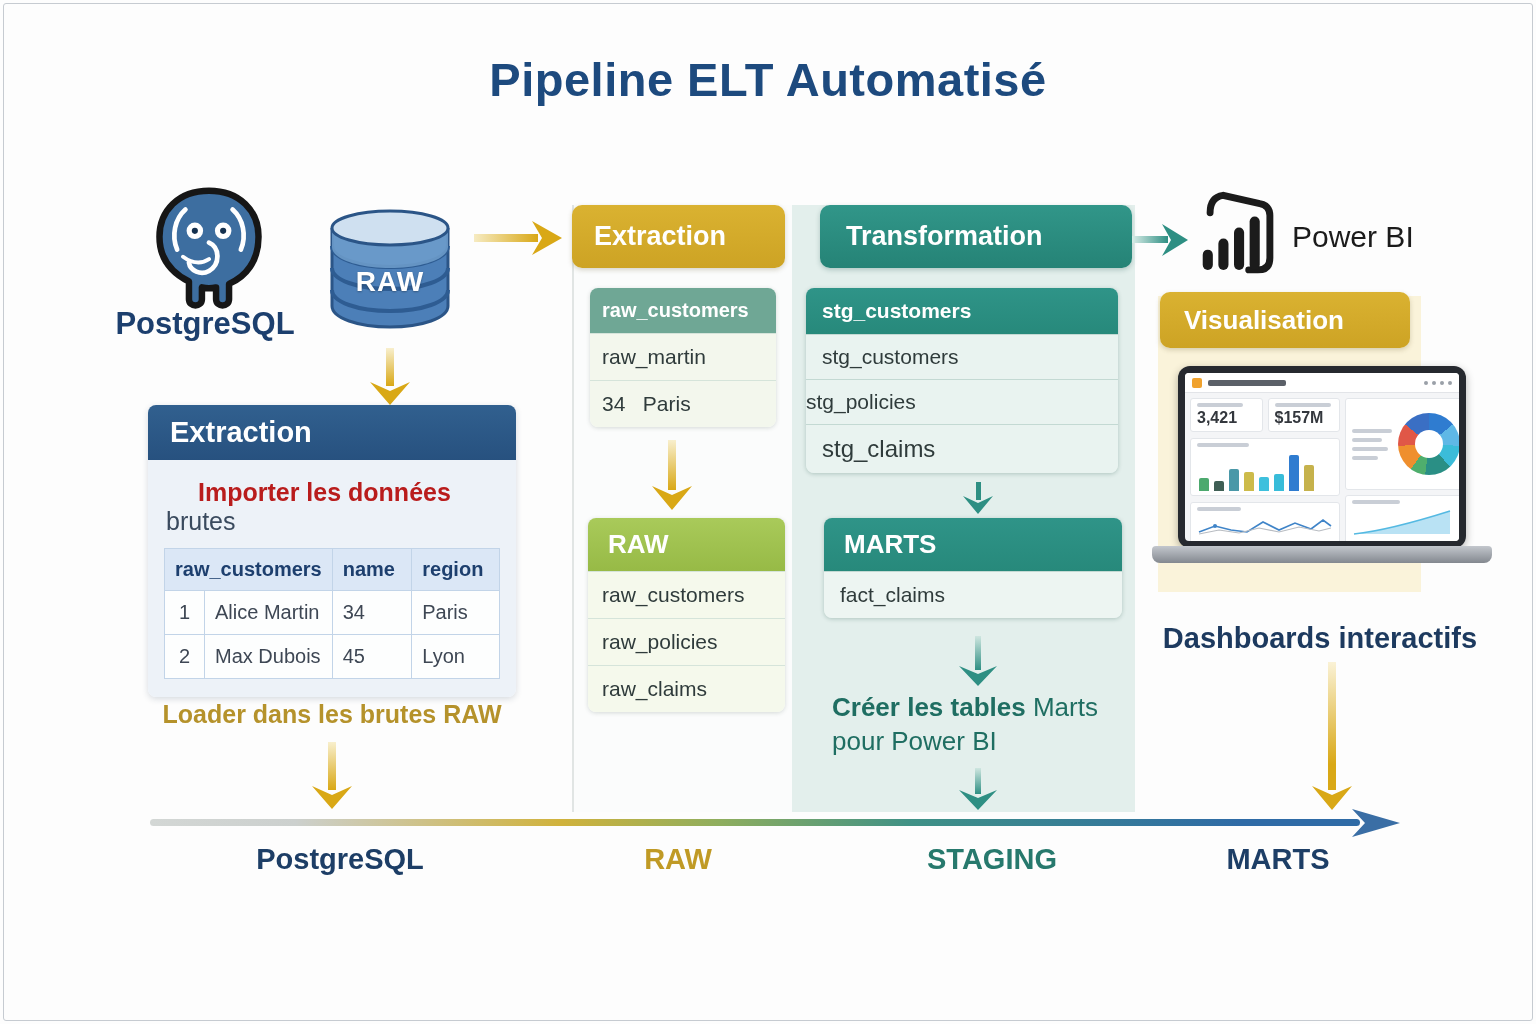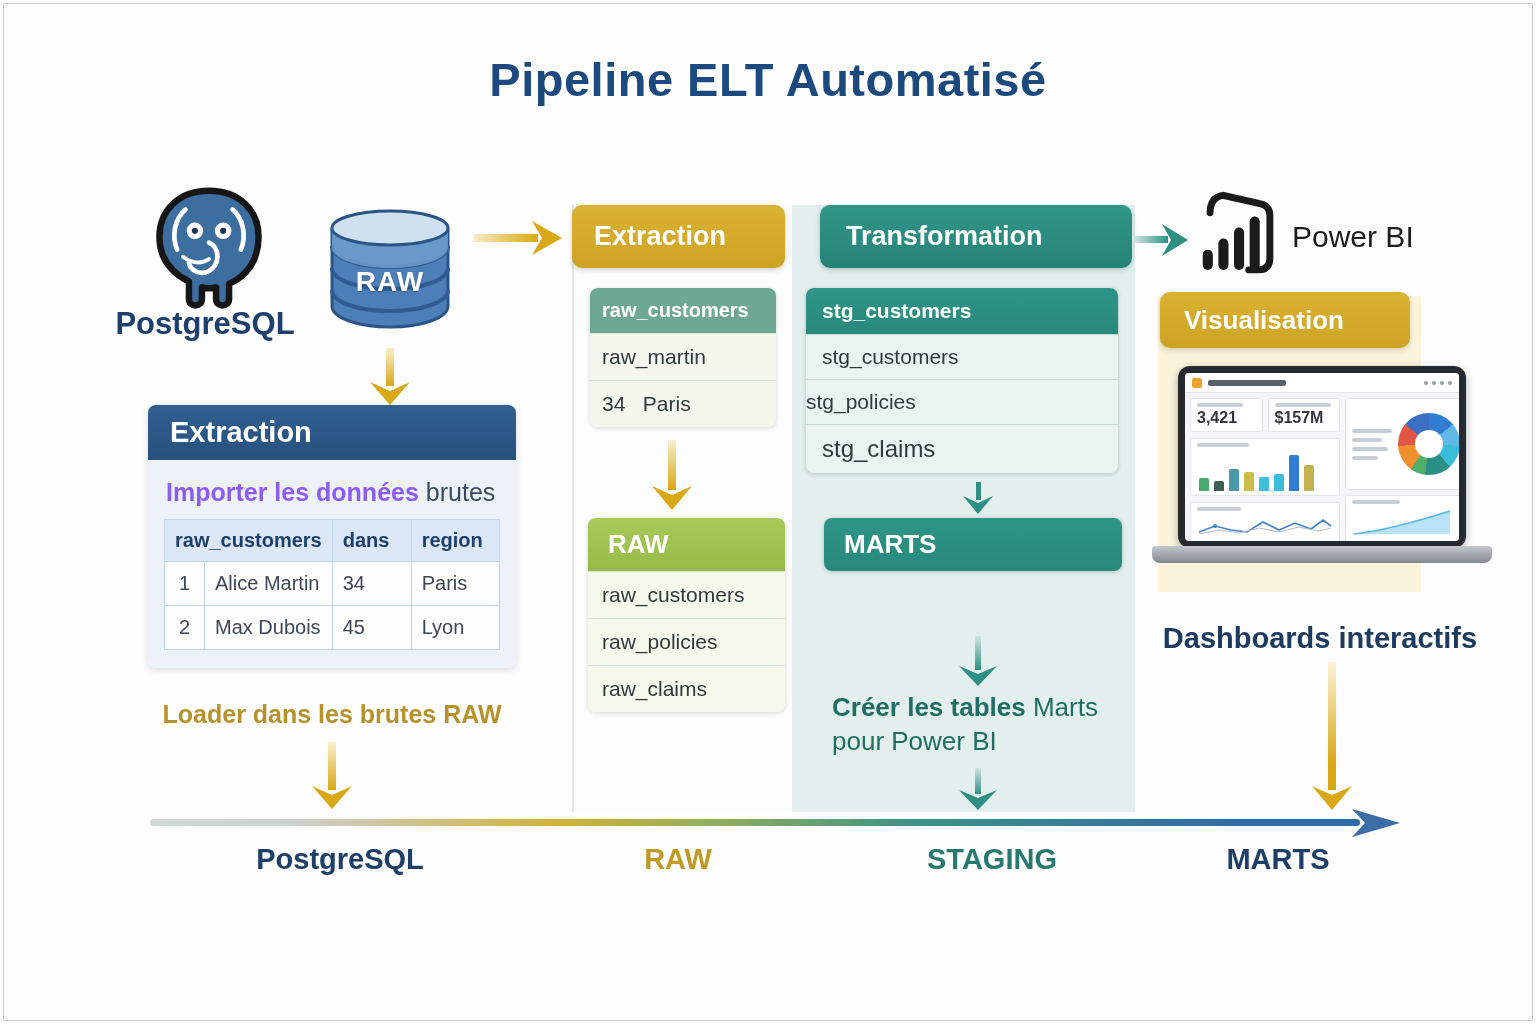--- a/index.html
+++ b/index.html
@@ -18,21 +18,21 @@
   .cyl-text { position:absolute; left:322px; top:266px; width:136px; text-align:center;
               font-size:28px; font-weight:800; color:#fff; letter-spacing:1px; text-shadow:0 1px 2px rgba(0,0,0,.3); }
 
   
   .extract-card { position:absolute; left:148px; top:405px; width:368px; border-radius:8px;
                   overflow:hidden; box-shadow:0 2px 6px rgba(40,60,90,.18); }
   .extract-card .hdr { background:linear-gradient(#31608f,#27517f); color:#fff; font-size:29px;
                   font-weight:800; padding:11px 0 11px 22px; }
   .extract-card .body { background:#edf2f8; padding:14px 16px 18px 16px; }
   .desc { font-size:25px; color:#3a4a5e; margin:4px 0 12px 2px; }
-  .desc b { color:#8b5cf6; }
+  .desc b { color:#b91c1c;margin-left:32px; }
   table.mini { border-collapse:collapse; width:100%; background:#fff; font-size:20px; }
   table.mini th { background:#dbe7f6; color:#1d3f6e; font-weight:700; text-align:left; padding:9px 10px; }
   table.mini td { color:#3e4754; padding:10px 10px; background:#fdfefe; }
   table.mini th, table.mini td { border:1px solid #c2d4e8; }
   .loader-caption { position:absolute; left:120px; top:700px; width:424px; text-align:center;
                     font-size:25px; font-weight:600; color:#b5922b; }
 
   
   .panel-raw   { position:absolute; left:572px; top:205px; width:220px; height:607px;
                  background:#fbfcfc; border-left:2px solid #e1e5e4; }
@@ -144,21 +144,21 @@
   </svg>
 
   <div class="extract-card">
     <div class="hdr">Extraction</div>
     <div class="body">
       <div class="desc"><b>Importer les données</b><span> brutes</span></div>
       <table class="mini">
         <tbody>
             <tr>
           <th colspan="2">raw_customers</th>
-          <th style="width:82px">dans</th>
+          <th style="width:82px">name</th>
           <th style="width:90px">region</th>
         </tr>
         <tr>
           <td style="width:40px;text-align:center">1</td>
           <td>Alice Martin</td>
           <td>34</td>
           <td>Paris</td>
         </tr>
         <tr>
           <td style="text-align:center">2</td>
@@ -235,20 +235,21 @@
     <div class="crow" style="background:#e9f3f0;padding:10px 16px;font-size:24px;border-color:#c3d9d3">stg_claims</div>
   </div>
 
   <svg class="arrow" style="left:960px;top:482px" width="36" height="34">
     <rect x="16" y="0" width="5" height="18" fill="#2e8f83"></rect>
     <polygon points="3,14 18,32 33,14 18,21" fill="#2e8f83"></polygon>
   </svg>
 
   <div class="card" style="left:824px;top:518px;width:298px;box-shadow:0 1px 4px rgba(20,70,60,.25)">
     <div class="chead" style="background:linear-gradient(#2f9488,#27897b);padding:11px 20px;font-size:26px;font-weight:800">MARTS</div>
+    <div class="crow" style="background:#edf5f2;padding:11px 16px;font-size:21px;border-color:#c3d9d3">fact_claims</div>
   </div>
 
   <svg class="arrow" style="left:956px;top:636px" width="44" height="52">
     <defs>
         <linearGradient id="tv1" x1="0" x2="0" y1="0" y2="1">
           <stop offset="0" stop-color="#cfe6e0"></stop>
           <stop offset="1" stop-color="#2e8f83"></stop>
         </linearGradient>
       </defs>
     <rect x="19" y="0" width="6" height="34" fill="url(#tv1)"></rect>

